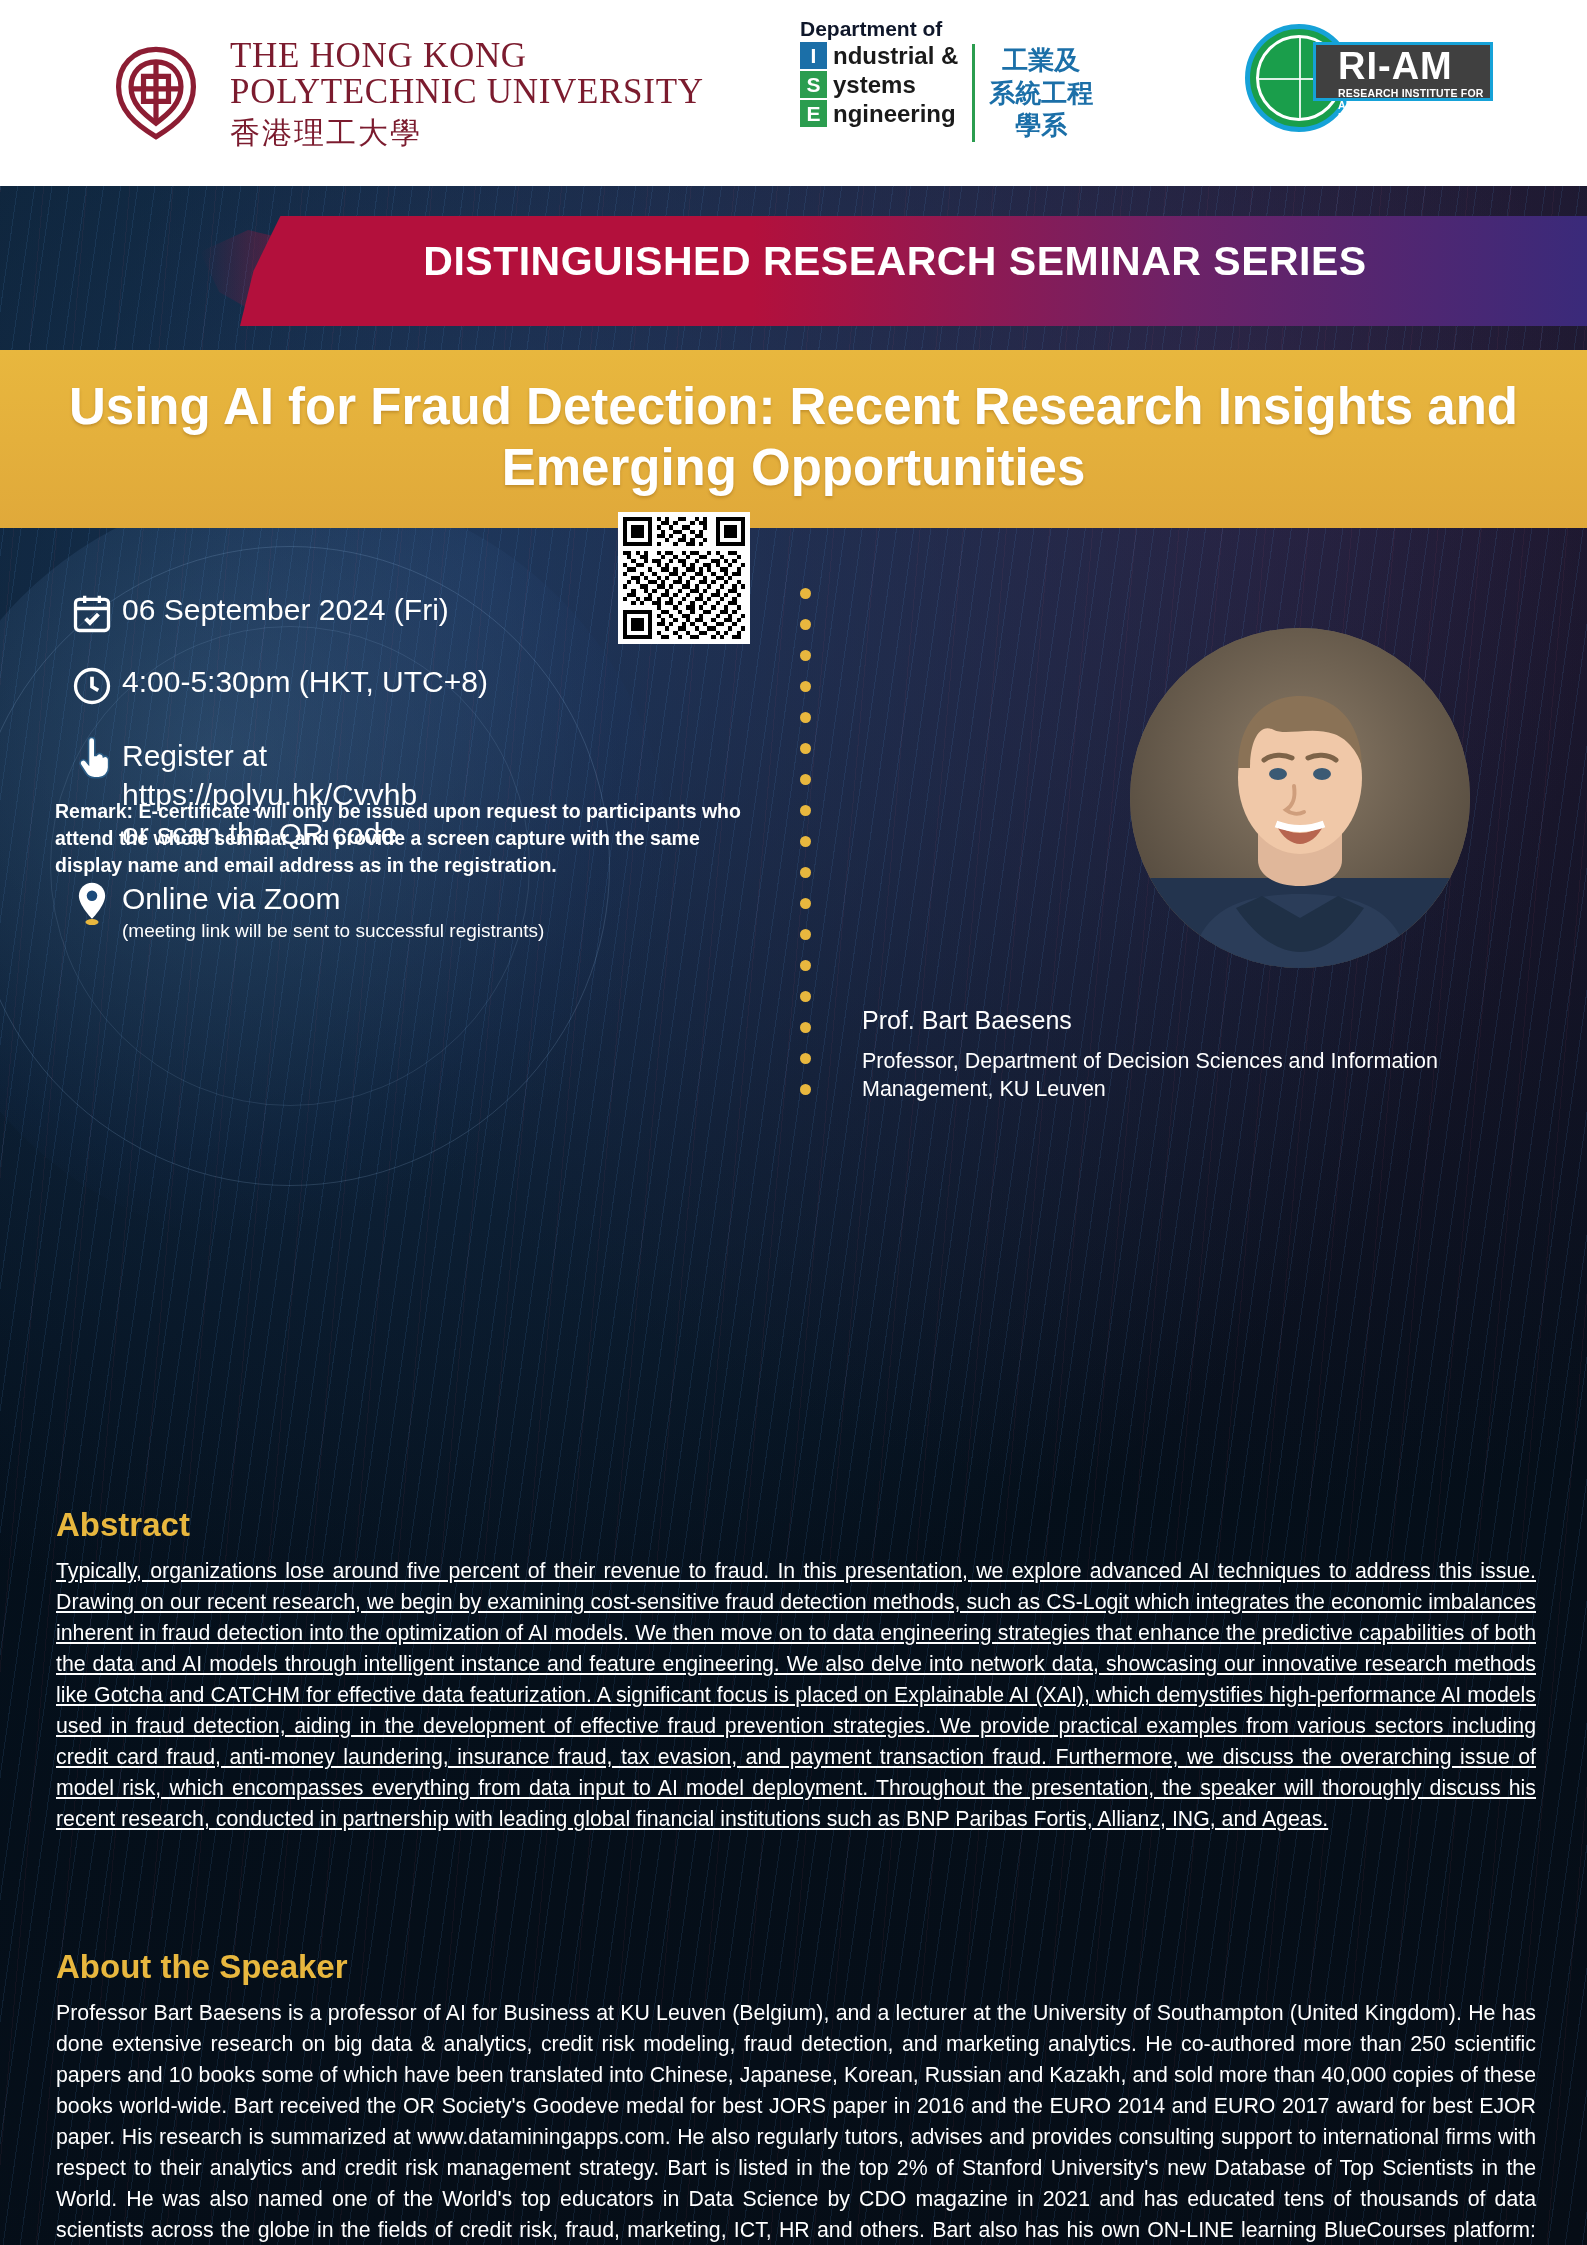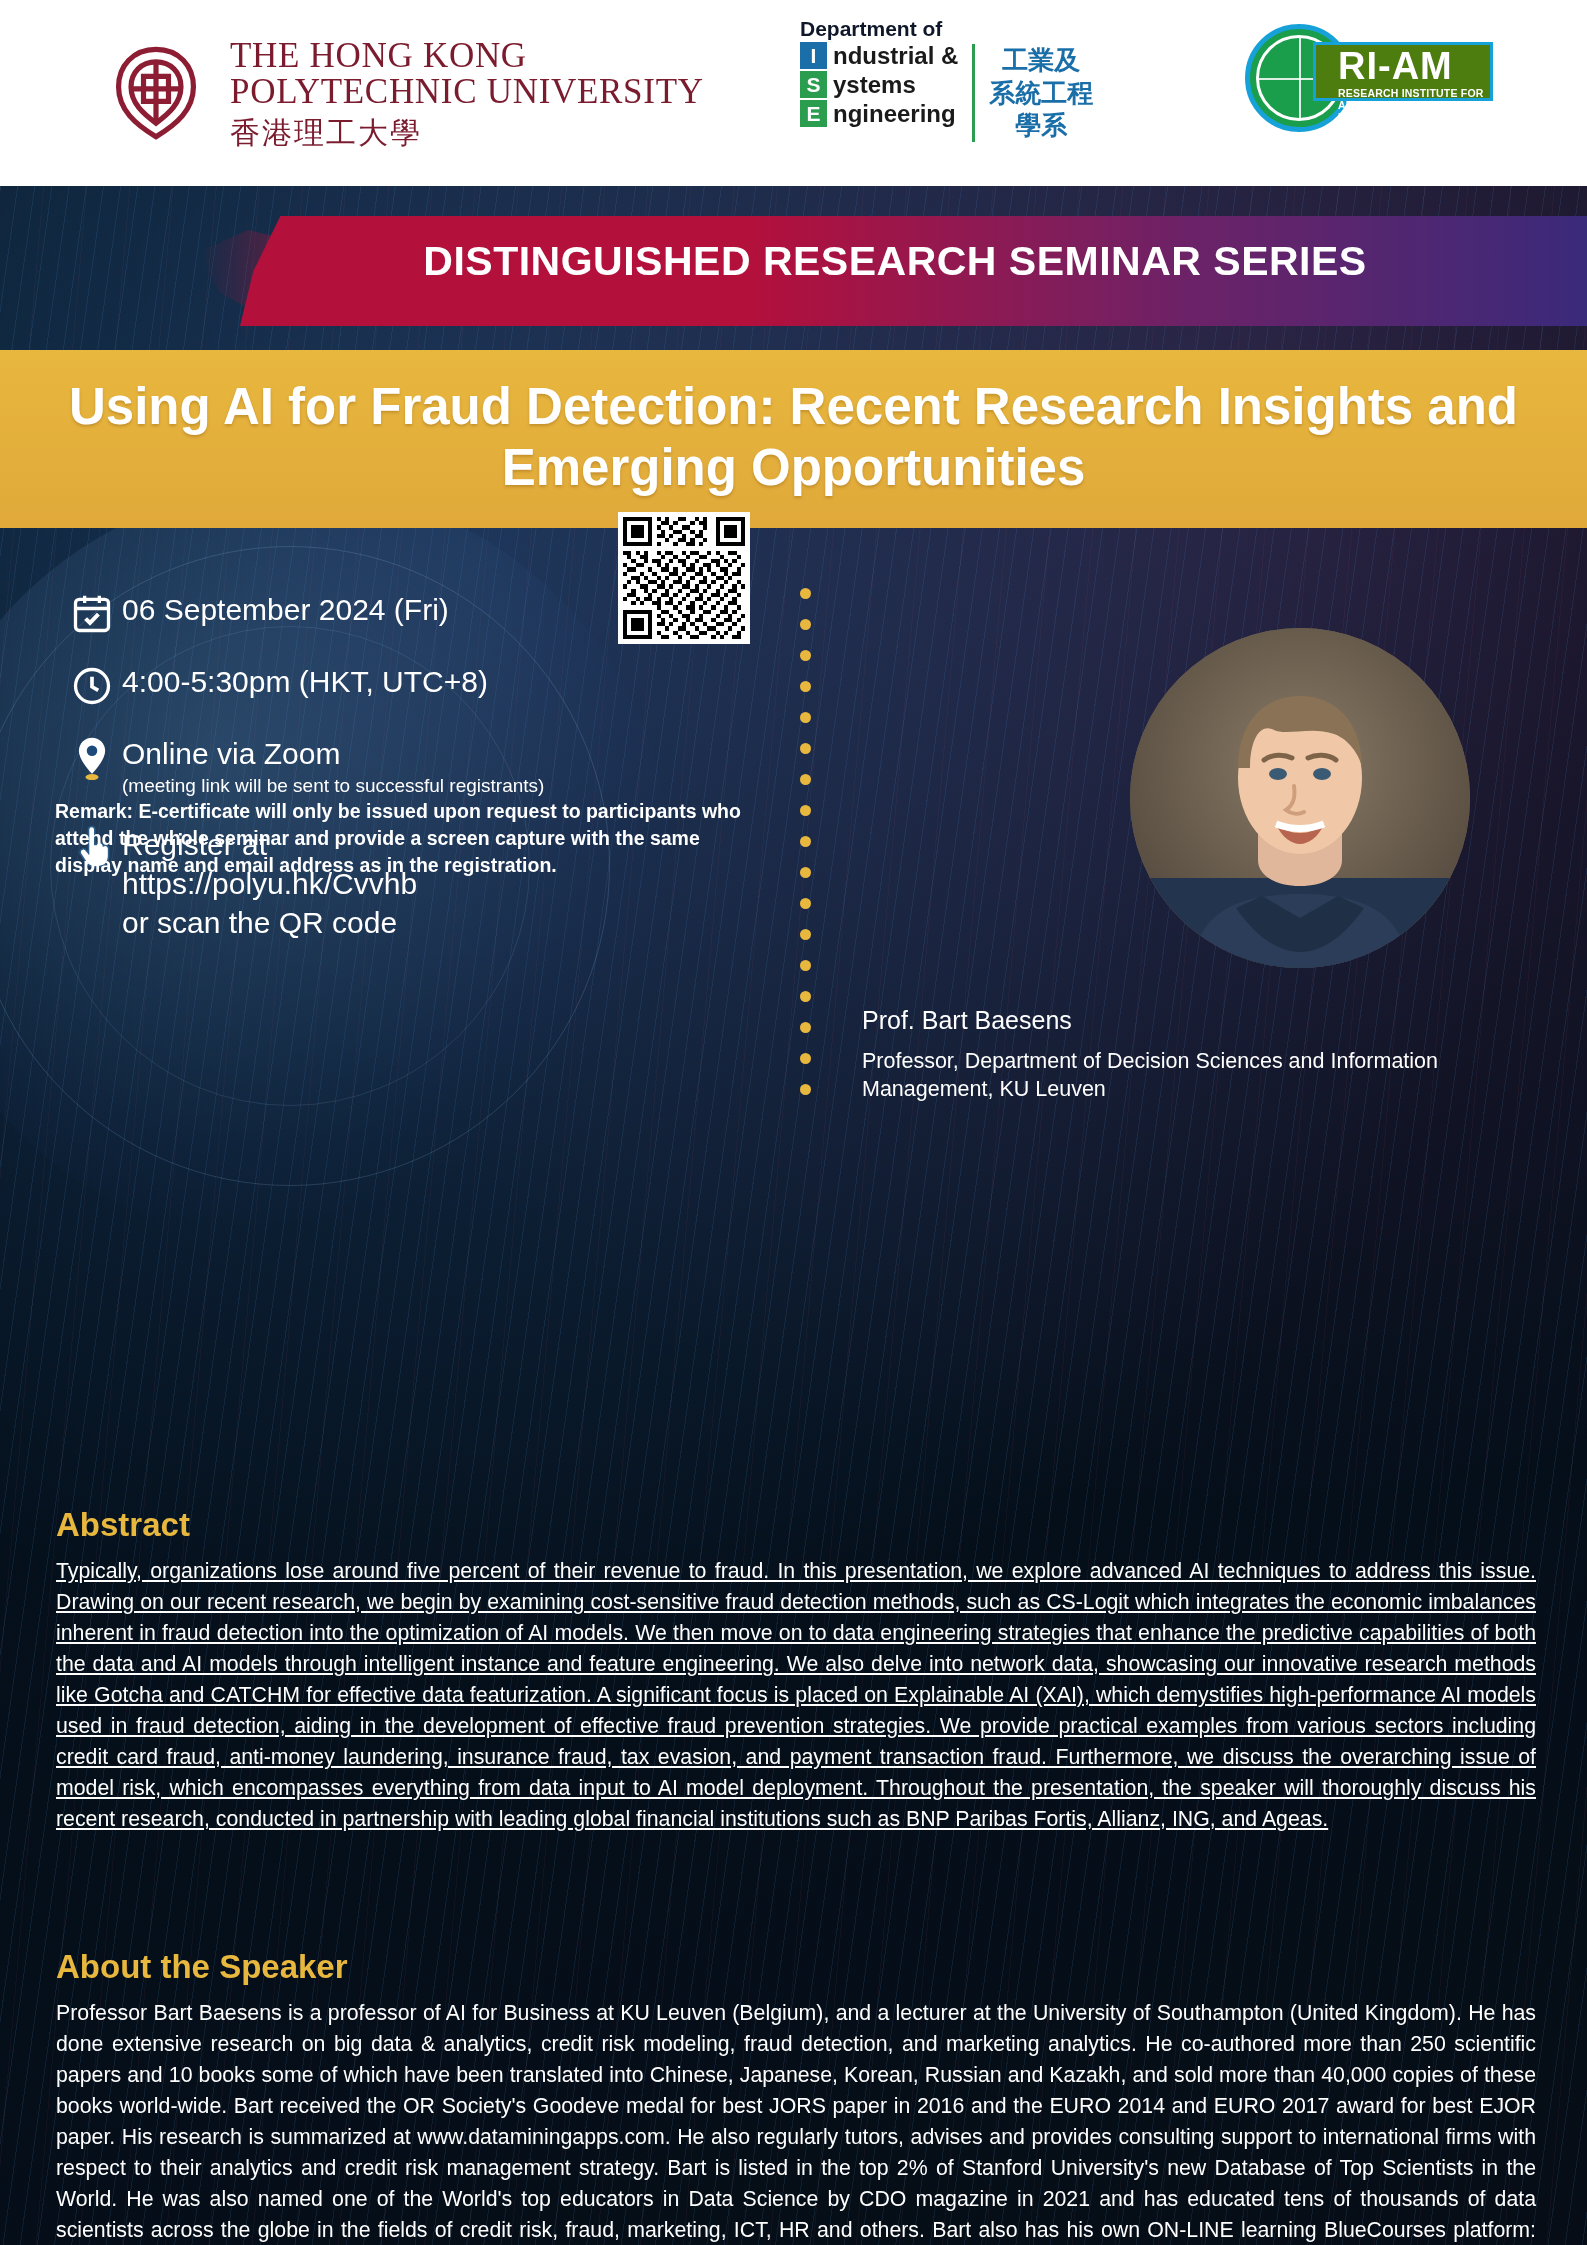--- a/index.html
+++ b/index.html
@@ -115,21 +115,21 @@
     content: ""; position: absolute; left: 50%; top: 0; width: 2px; height: 100%;
     background: rgba(255,255,255,.85);
   }
   .riam-ring .globe:after {
     content: ""; position: absolute; top: 50%; left: 0; height: 2px; width: 100%;
     background: rgba(255,255,255,.85);
   }
   .riam-box {
     position: absolute; left: 68px; top: 18px;
     width: 180px; height: 59px;
-    background: #4d7c0f;
+    background: #404040;
     border: 3px solid #16a2d8;
     color: #fff;
     padding-left: 22px;
   }
   .riam-box .big {
     font-size: 38px; font-weight: bold; letter-spacing: 1px; line-height: 1.05; margin-top: 2px;
   }
   .riam-box .small {
     font-size: 10.5px; font-weight: bold; line-height: 1.15; letter-spacing: .2px;
   }
@@ -423,44 +423,44 @@
         <svg width="44" height="44" viewBox="0 0 24 24" fill="none" stroke="#ffffff" stroke-width="1.8">
           <circle cx="12" cy="12" r="9"></circle>
           <path d="M12 7v5.4l3.4 2" stroke-width="2"></path>
         </svg>
       </div>
       <div class="d-text">
         <div class="d-main">4:00-5:30pm (HKT, UTC+8)</div>
       </div>
     </div>
 
+    <div class="d-row register-row">
+      <div class="d-icon">
+        <svg width="42" height="46" viewBox="0 0 24 26" fill="#ffffff" stroke="#2b5d86" stroke-width="0.9">
+          <path d="M10 2.5c0-1 .8-1.8 1.8-1.8s1.8.8 1.8 1.8V11h.8c.7-1.1 2-1.4 3-.9.6.3 1 .9 1.1 1.6.9-.5 2-.2 2.6.6.3.4.4.9.4 1.4v4.2c0 3.2-2.6 5.8-5.8 5.8h-2.3c-2 0-3.8-1-4.9-2.7l-3-4.6c-.6-.9-.3-2.1.6-2.6.8-.5 1.8-.3 2.4.4l1.5 1.7V2.5z"></path>
+        </svg>
+      </div>
+      <div class="d-text">
+        <div class="d-main">Register at</div>
+        <div class="d-main">https://polyu.hk/Cvvhb</div>
+        <div class="d-main">or scan the QR code</div>
+      </div>
+    </div>
+
     <div class="d-row">
       <div class="d-icon">
         <svg width="40" height="46" viewBox="0 0 24 28">
           <path d="M12 1C7.6 1 4 4.6 4 9c0 6 8 14 8 14s8-8 8-14c0-4.4-3.6-8-8-8z" fill="#ffffff"></path>
           <circle cx="12" cy="9" r="3.2" fill="#1c4a7a"></circle>
           <ellipse cx="12" cy="25" rx="4" ry="1.8" fill="#e8b73e"></ellipse>
         </svg>
       </div>
       <div class="d-text">
         <div class="d-main">Online via Zoom</div>
         <div class="d-sub">(meeting link will be sent to successful registrants)</div>
-      </div>
-    </div>
-
-    <div class="d-row register-row">
-      <div class="d-icon">
-        <svg width="42" height="46" viewBox="0 0 24 26" fill="#ffffff" stroke="#2b5d86" stroke-width="0.9">
-          <path d="M10 2.5c0-1 .8-1.8 1.8-1.8s1.8.8 1.8 1.8V11h.8c.7-1.1 2-1.4 3-.9.6.3 1 .9 1.1 1.6.9-.5 2-.2 2.6.6.3.4.4.9.4 1.4v4.2c0 3.2-2.6 5.8-5.8 5.8h-2.3c-2 0-3.8-1-4.9-2.7l-3-4.6c-.6-.9-.3-2.1.6-2.6.8-.5 1.8-.3 2.4.4l1.5 1.7V2.5z"></path>
-        </svg>
-      </div>
-      <div class="d-text">
-        <div class="d-main">Register at</div>
-        <div class="d-main">https://polyu.hk/Cvvhb</div>
-        <div class="d-main">or scan the QR code</div>
       </div>
     </div>
   </div>
 
   <div class="qr">
     <svg width="122" height="122" viewBox="0 0 29 29" shape-rendering="crispEdges">
       <rect width="29" height="29" fill="#fff"></rect>
       <g fill="#000">
         <rect x="0" y="0" width="7" height="1"></rect>
           <rect x="0" y="6" width="7" height="1"></rect>

